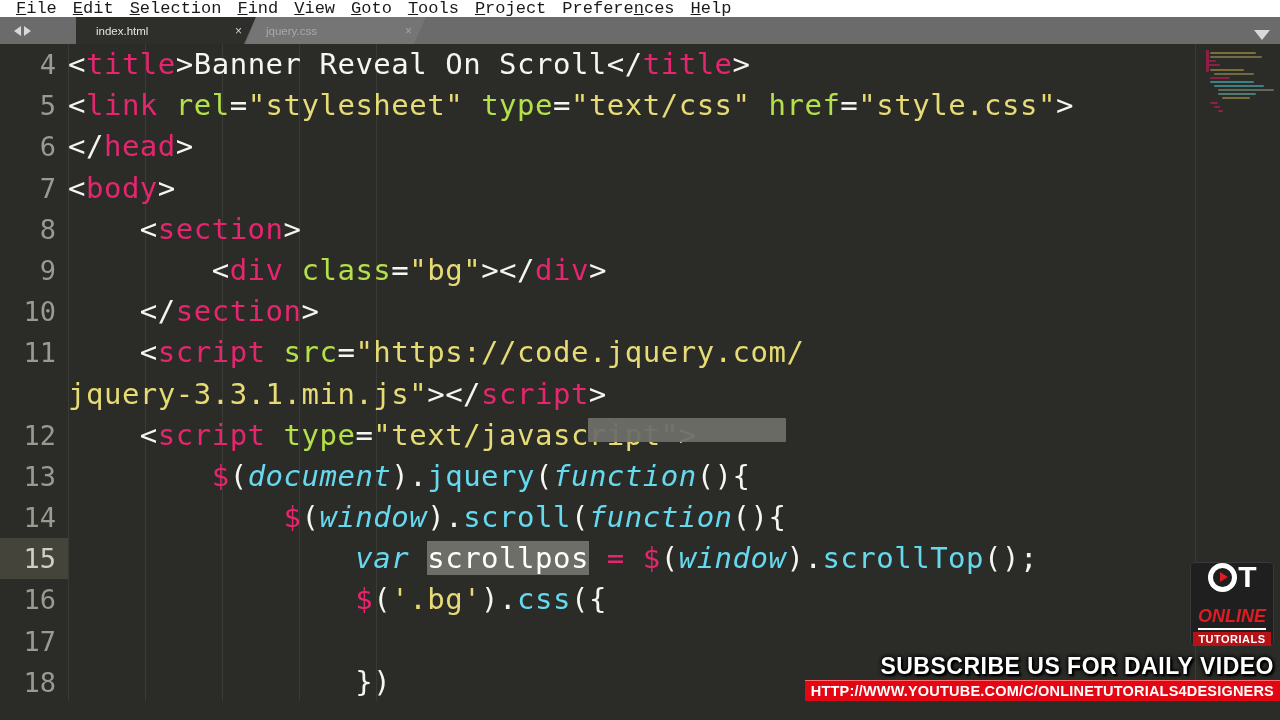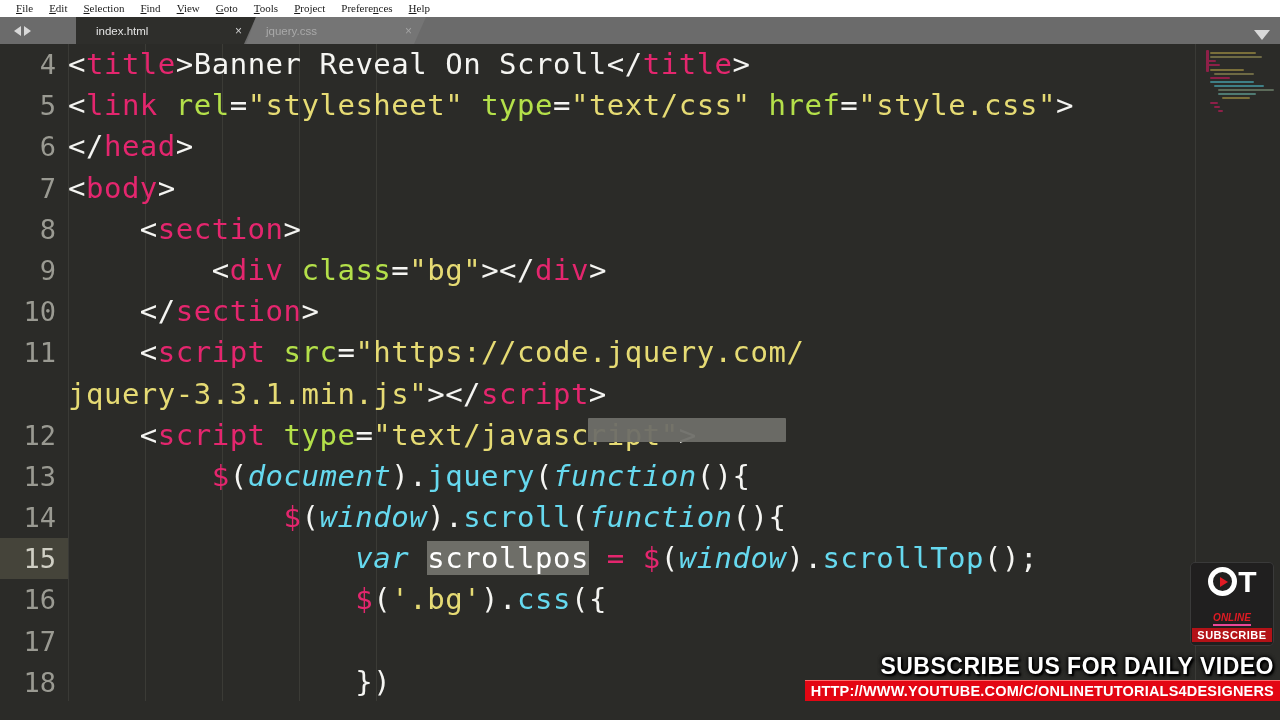--- a/index.html
+++ b/index.html
@@ -10,22 +10,22 @@
     -webkit-font-smoothing:antialiased;
   }
   #app{position:relative;width:1280px;height:720px;overflow:hidden;}
 
   
   .menubar{
     height:17px;background:#ffffff;display:flex;align-items:center;
     padding-left:8px;box-sizing:border-box;
   }
   .menu-item{
-    font-family:Liberation Serif, serif;
-    font-size:11px;color:#1a1a1a;padding:0 8px;line-height:17px;
+    font-family:Liberation Mono, monospace;
+    font-size:17px;color:#1a1a1a;padding:0 8px;line-height:17px;
     white-space:nowrap;cursor:default;
   }
   .menu-item u{text-decoration:underline;}
 
   
   .tabbar{
     height:27px;background:#6b6b6b;display:flex;align-items:flex-end;
     position:relative;box-sizing:border-box;
   }
   .tab-navarrows{
@@ -155,22 +155,22 @@
     position:relative;width:29px;height:29px;border-radius:50%;
     border:5px solid #ffffff;box-sizing:border-box;
     display:flex;align-items:center;justify-content:center;
   }
   .logo-play{
     width:0;height:0;border-top:5px solid transparent;border-bottom:5px solid transparent;
     border-left:8px solid #e01b24;margin-left:2px;
   }
   .logo-online{
     font-family:"Liberation Sans", sans-serif;font-style:italic;font-weight:bold;
-    font-size:10px;color:#e01b24;line-height:1.1;margin-top:15px;
-    border-bottom:2px solid #ec4899;padding-bottom:1px;
+    font-size:18px;color:#e01b24;line-height:1.1;margin-top:15px;
+    border-bottom:2px solid #ffffff;padding-bottom:1px;
   }
   .logo-tutorials{
     font-family:"Liberation Sans", sans-serif;font-weight:bold;font-size:11px;
     color:#ffffff;background:#b31217;padding:1px 5px;margin-top:2px;letter-spacing:.5px;
   }
   .subscribe-text{
     position:absolute;right:6px;bottom:40px;
     font-family:"Liberation Sans", sans-serif;font-weight:bold;font-size:23px;
     color:#ffffff;letter-spacing:.5px;white-space:nowrap;
     text-shadow:0 0 4px #000,0 0 4px #000,2px 2px 2px #000;
@@ -271,21 +271,21 @@
   </div>
 
   <div class="brand-logo">
     <div class="logo-ot">
       <span class="logo-o">
         <span class="logo-play"></span>
       </span>
       <span>T</span>
     </div>
     <div class="logo-online">ONLINE</div>
-    <div class="logo-tutorials">SUBSCRIBE</div>
+    <div class="logo-tutorials">TUTORIALS</div>
   </div>
 
   <div class="subscribe-text">SUBSCRIBE US FOR DAILY VIDEO</div>
 
   <div class="url-band">
     <span class="url-text">HTTP://WWW.YOUTUBE.COM/C/ONLINETUTORIALS4DESIGNERS</span>
   </div>
 
 
 </div>

